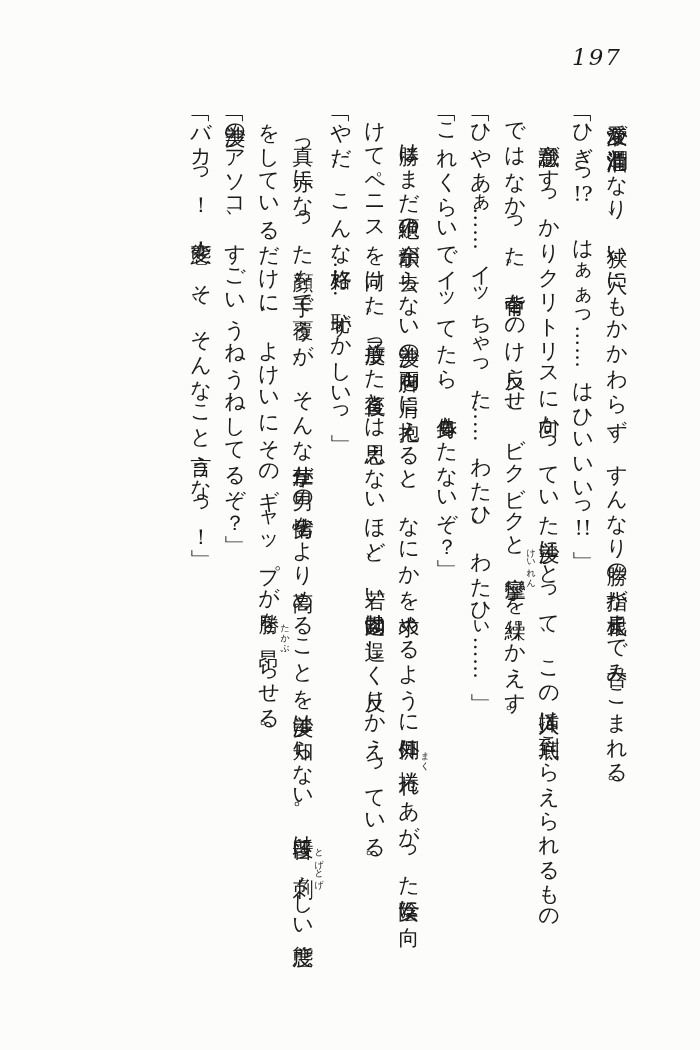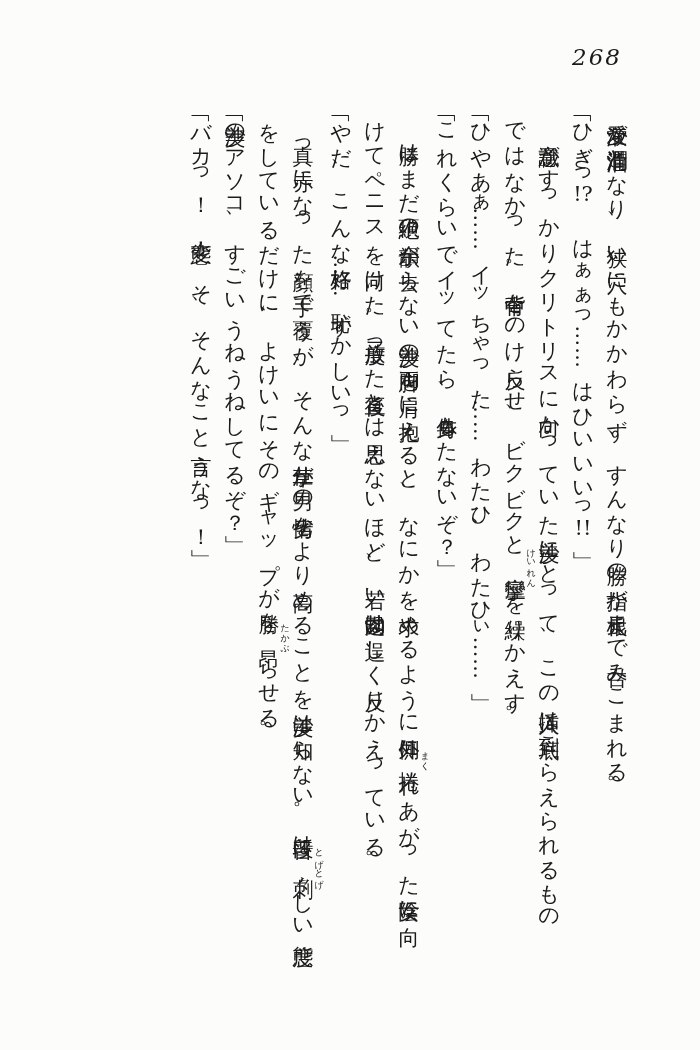--- a/index.html
+++ b/index.html
@@ -27,21 +27,21 @@
     -webkit-text-combine:horizontal;
     letter-spacing:0;
   }
   ruby{ruby-align:center;}
   rt{font-size:9px;letter-spacing:0;}
 </style>
 </head>
 <body style="background: rgb(252, 252, 250); color: rgb(27, 27, 27);">
 
 <div class="page">
-  <div class="page-number">268</div>
+  <div class="page-number">197</div>
   <div class="text-block">
       <p class="para">愛液が潤滑油となり、狭い穴にもかかわらず、すんなり勝の指が根元まで呑みこまれる。</p>
       <p class="para">「ひぎっ<span class="tcy">!?</span>　はぁぁっ……はひいいいっ<span class="tcy">!!</span>」</p>
       <p class="para indent">意識がすっかりクリトリスに向かっていた美沙にとって、この挿入は到底こらえられるものではなかった。背中をのけ反らせ、ビクビクと<ruby>痙攣<rt>けいれん</rt></ruby>を繰りかえす。</p>
       <p class="para">「ひやあぁ……イッちゃった……わたひ、わたひぃ……」</p>
       <p class="para">「これくらいでイッてたら、身体もたないぞ？」</p>
       <p class="para indent">勝はまだ絶頂の余韻が去らない美沙の両脚を肩に抱えると、なにかを求めるように外側に<ruby>捲<rt>まく</rt></ruby>れあがった女陰に向けてペニスを向けた。二度放った直後とは思えないほど、若い勃起肉は逞しく反りかえっている。</p>
       <p class="para">「やだ、こんな格好……恥ずかしいっ」</p>
       <p class="para indent">真っ赤になった顔を手で覆うが、そんな仕草が男の劣情をより高めることを美沙は知らない。普段は<ruby>刺々<rt>とげとげ</rt></ruby>しい態度をしているだけに、よけいにそのギャップが勝を<ruby>昂<rt>たかぶ</rt></ruby>らせる。</p>
       <p class="para">「美沙のアソコ、すごいうねうねしてるぞ？」</p>

